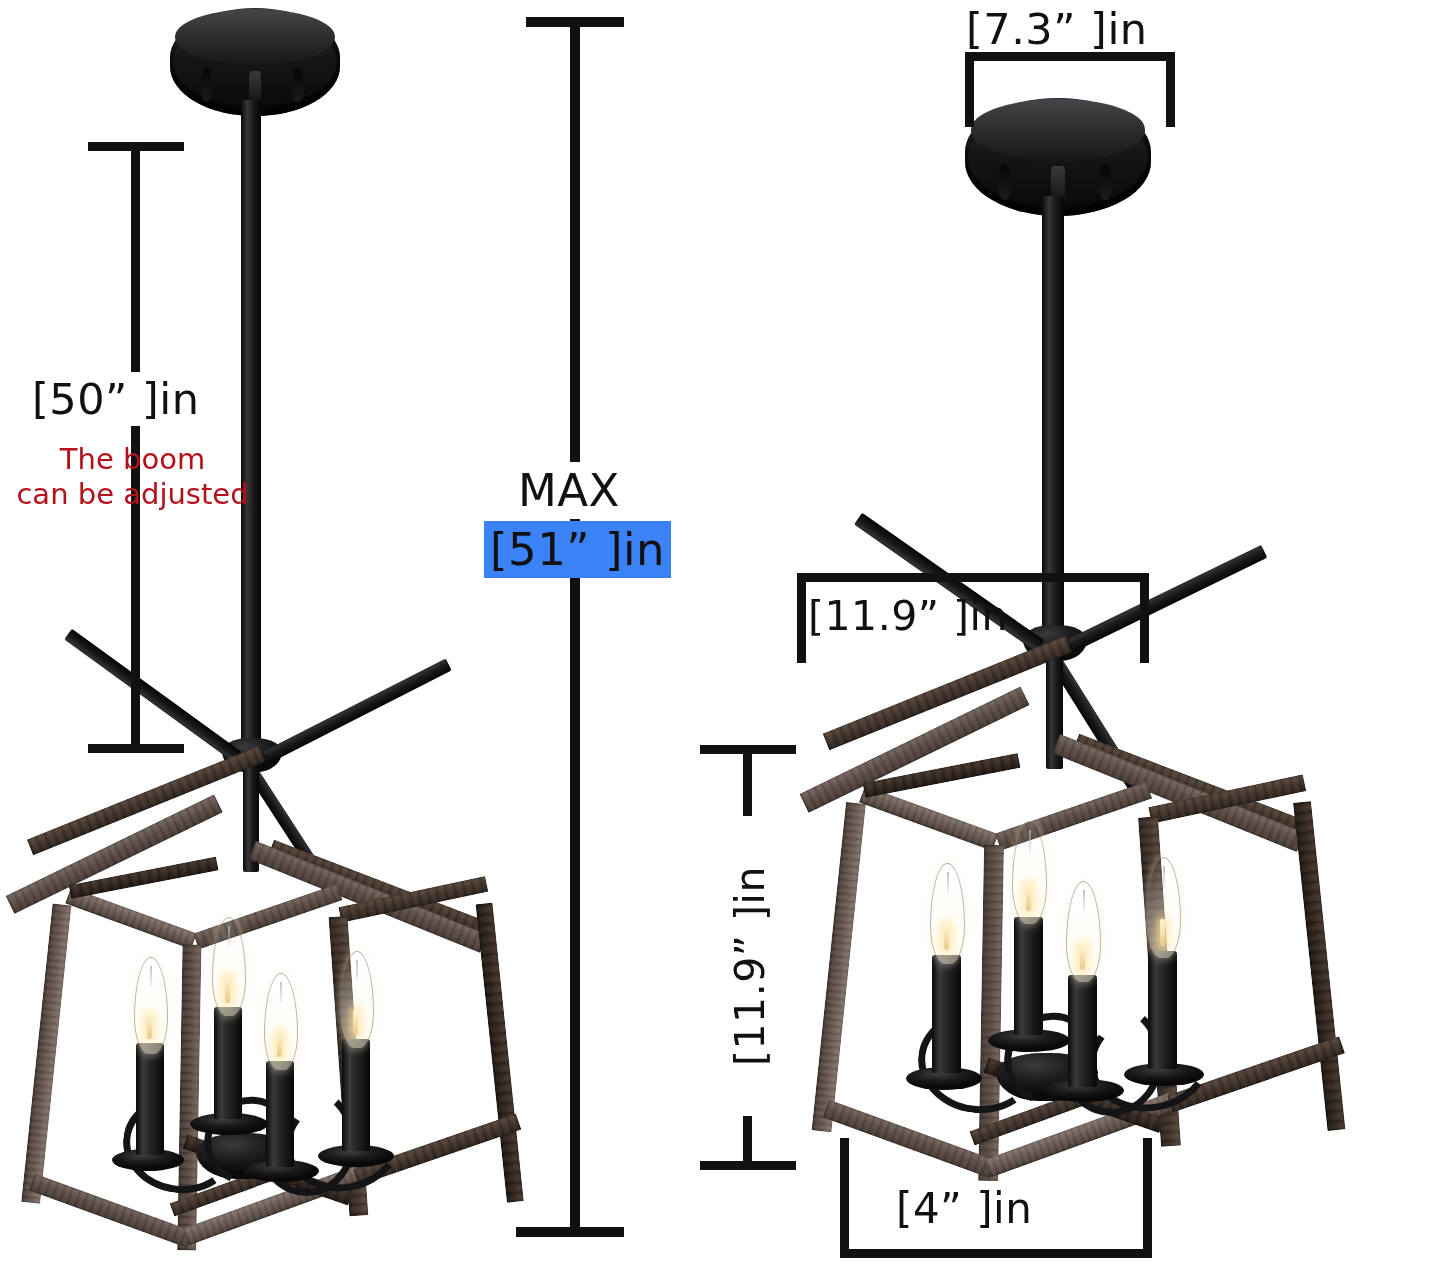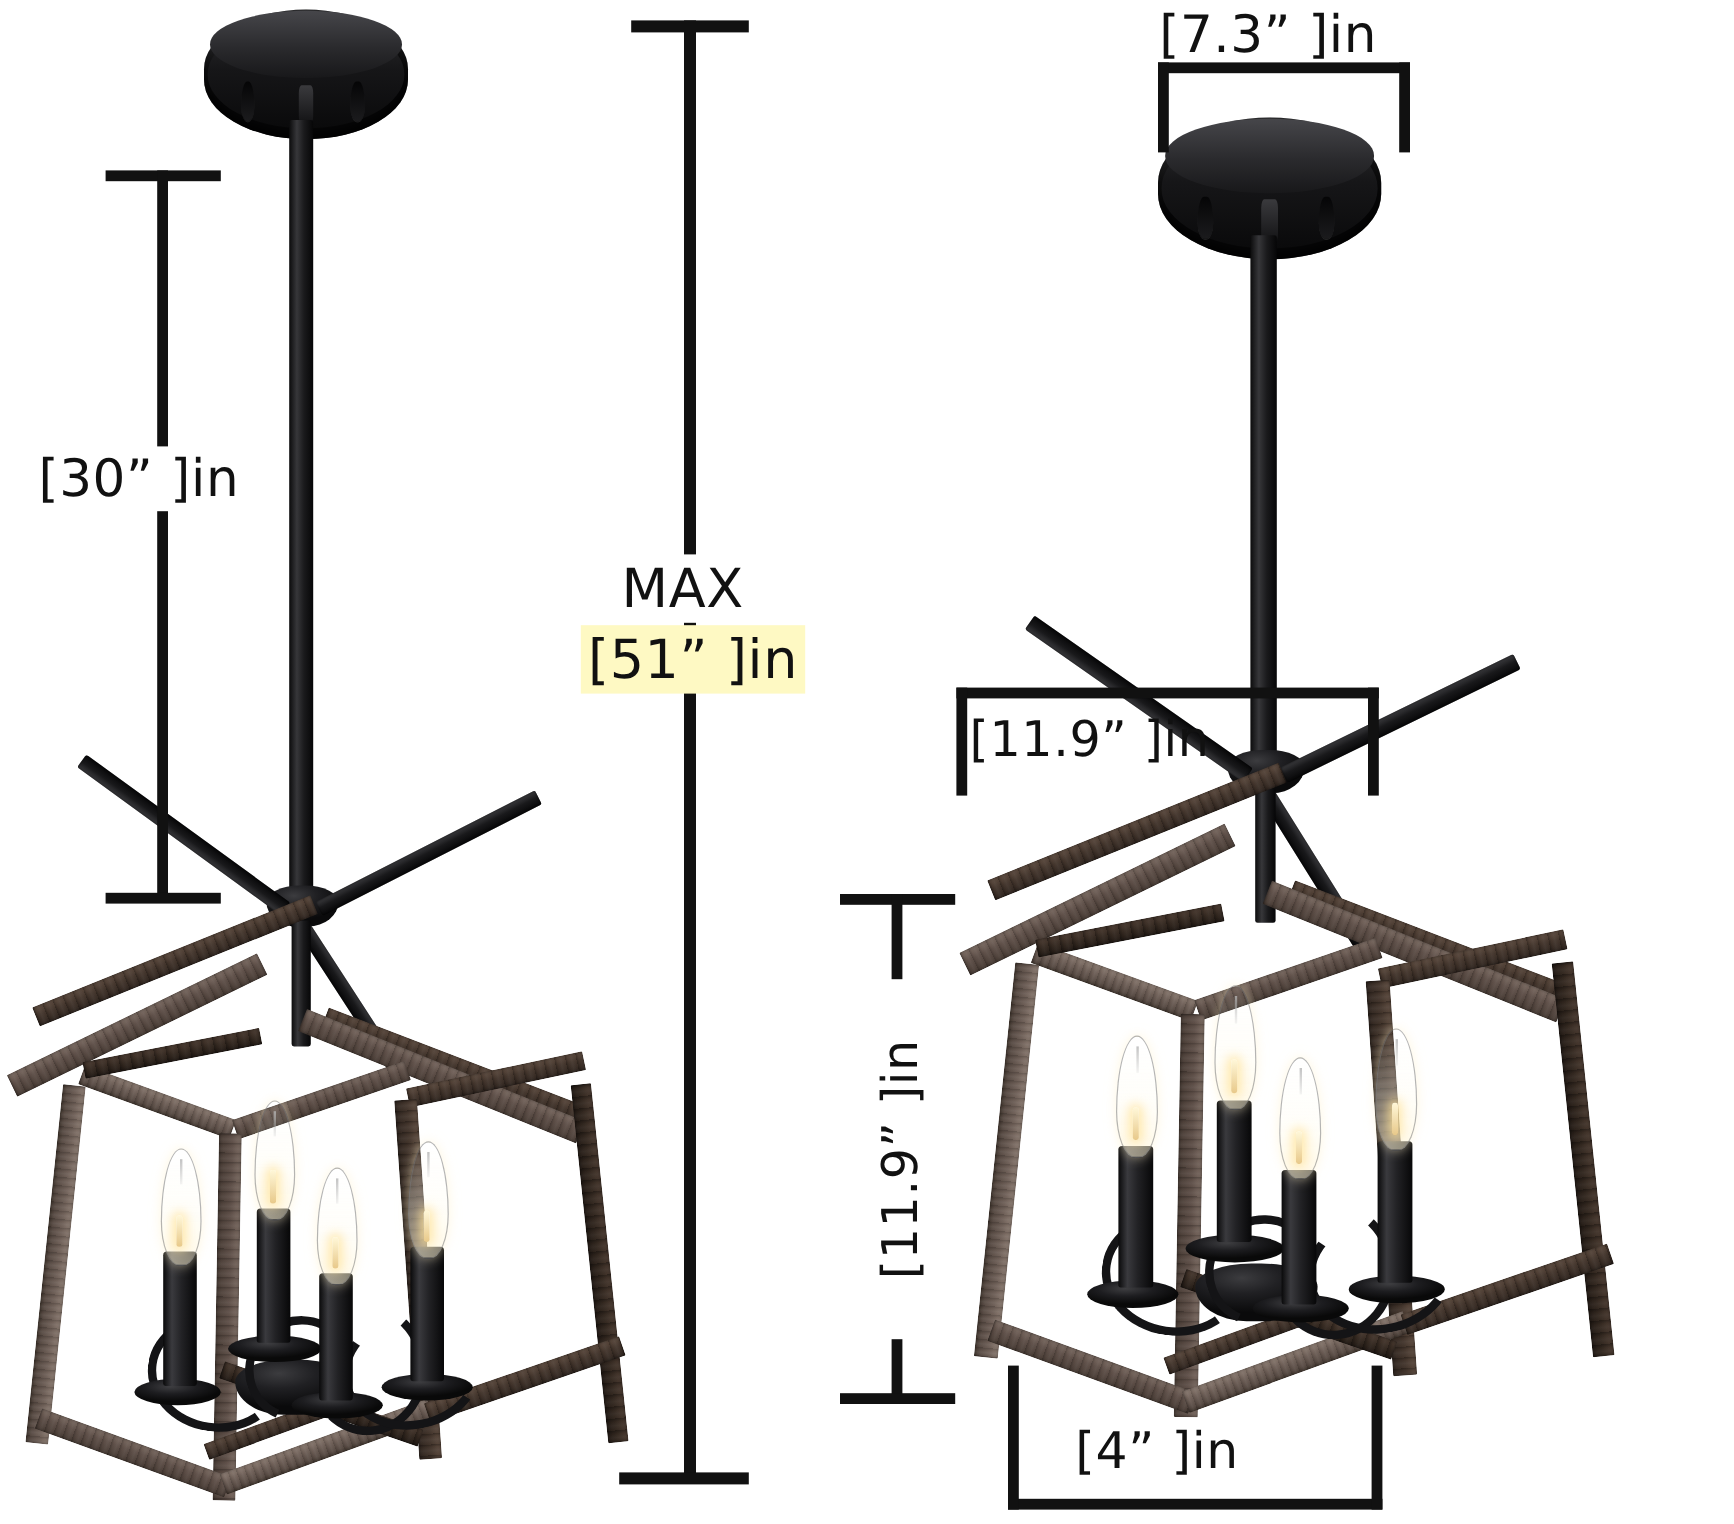--- a/index.html
+++ b/index.html
@@ -272,27 +272,31 @@
       <div class="bobeche" style="left:334px;top:448px;width:80px;height:23px;"></div>
       <div class="socket" style="left:358px;top:336px;width:29px;height:118px;"></div>
       <div class="flame" style="left:356px;top:242px;width:33px;height:100px;"></div>
       <div class="filament" style="left:370px;top:304px;width:5px;height:27px;"></div>
     </div>
   </div>
 
   <div class="dimline" style="left:88px;top:142px;width:96px;height:9px;"></div>
   <div class="dimline" style="left:131px;top:142px;width:9px;height:609px;"></div>
   <div class="dimline" style="left:88px;top:744px;width:96px;height:9px;"></div>
-  <div class="dimlabel" style="left:28px;top:372px;font-size:43px;background:#ffffff;padding:2px 4px;">[30”  ]in</div>
+  <div class="dimlabel" style="left:28px;top:372px;font-size:43px;background:#ffffff;padding:2px 4px;">[50”  ]in</div>
+  <div class="note-red" style="left:10px;top:442px;width:245px;font-size:29px;">
+    <span>The boom</span><br>
+    <span>can be adjusted</span>
+  </div>
 
   <div class="dimline" style="left:526px;top:17px;width:98px;height:10px;"></div>
   <div class="dimline" style="left:570px;top:17px;width:10px;height:1219px;"></div>
   <div class="dimline" style="left:516px;top:1227px;width:108px;height:10px;"></div>
   <div class="dimlabel" style="left:512px;top:462px;font-size:45px;background:#ffffff;padding:2px 6px;">MAX</div>
-  <div class="dimlabel" style="left:484px;top:521px;font-size:45px;background:#fef9c3;padding:2px 6px;">[51”  ]in</div>
+  <div class="dimlabel" style="left:484px;top:521px;font-size:45px;background:#3b82f6;padding:2px 6px;">[51”  ]in</div>
 
   <div class="dimline" style="left:965px;top:52px;width:210px;height:9px;"></div>
   <div class="dimline" style="left:965px;top:52px;width:9px;height:75px;"></div>
   <div class="dimline" style="left:1166px;top:52px;width:9px;height:75px;"></div>
   <div class="dimlabel" style="left:966px;top:4px;font-size:43px;">[7.3”  ]in</div>
 
   <div class="dimline" style="left:797px;top:573px;width:352px;height:9px;"></div>
   <div class="dimline" style="left:797px;top:573px;width:9px;height:90px;"></div>
   <div class="dimline" style="left:1140px;top:573px;width:9px;height:90px;"></div>
   <div class="dimlabel" style="left:808px;top:592px;font-size:41px;">[11.9”  ]in</div>

